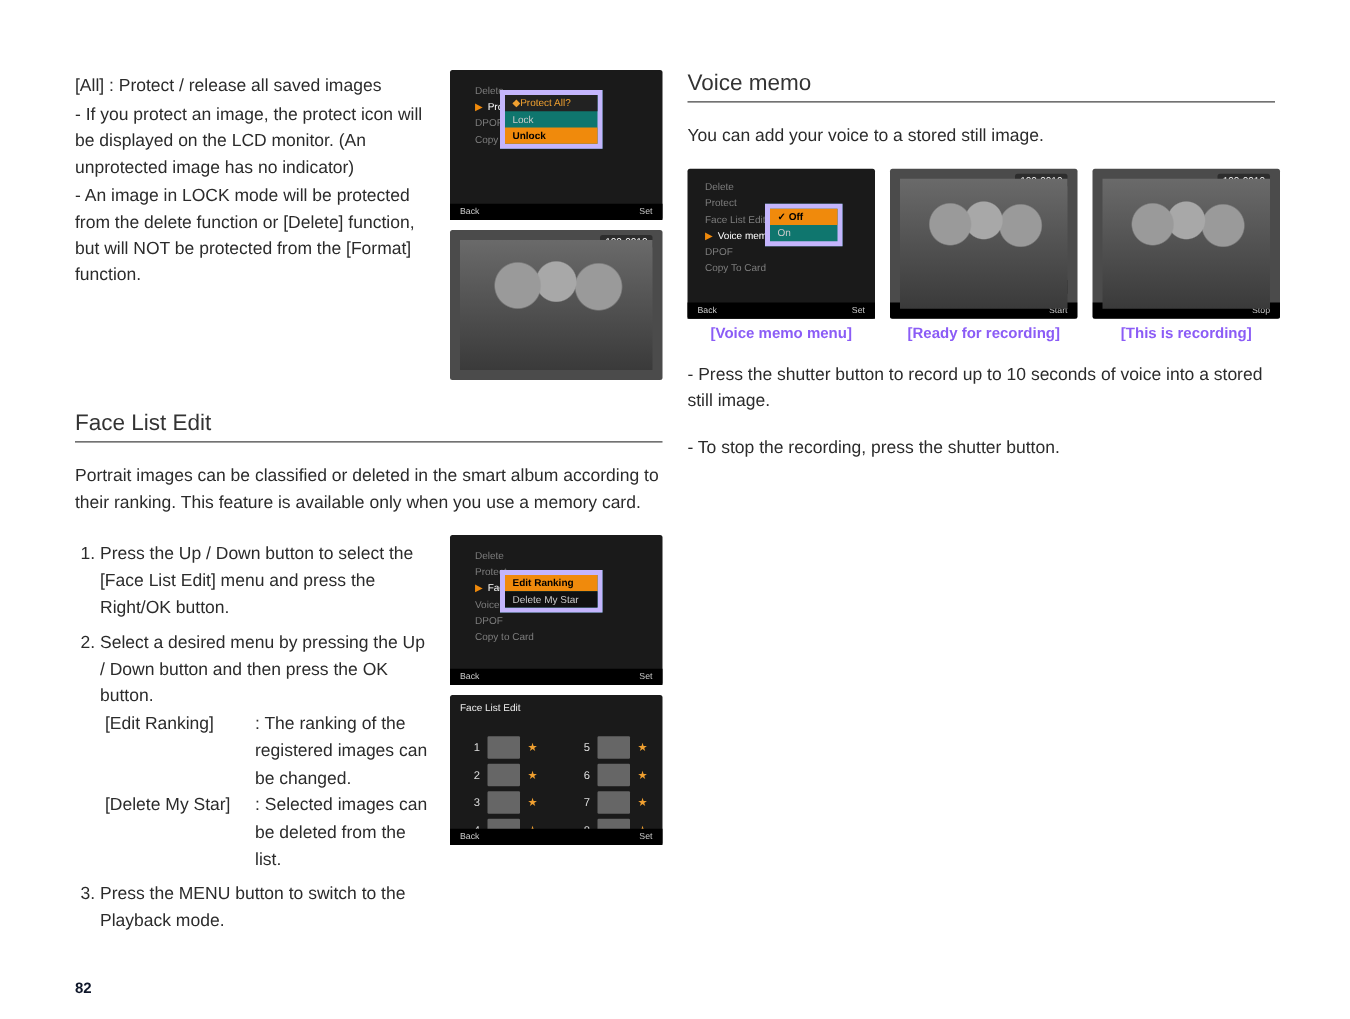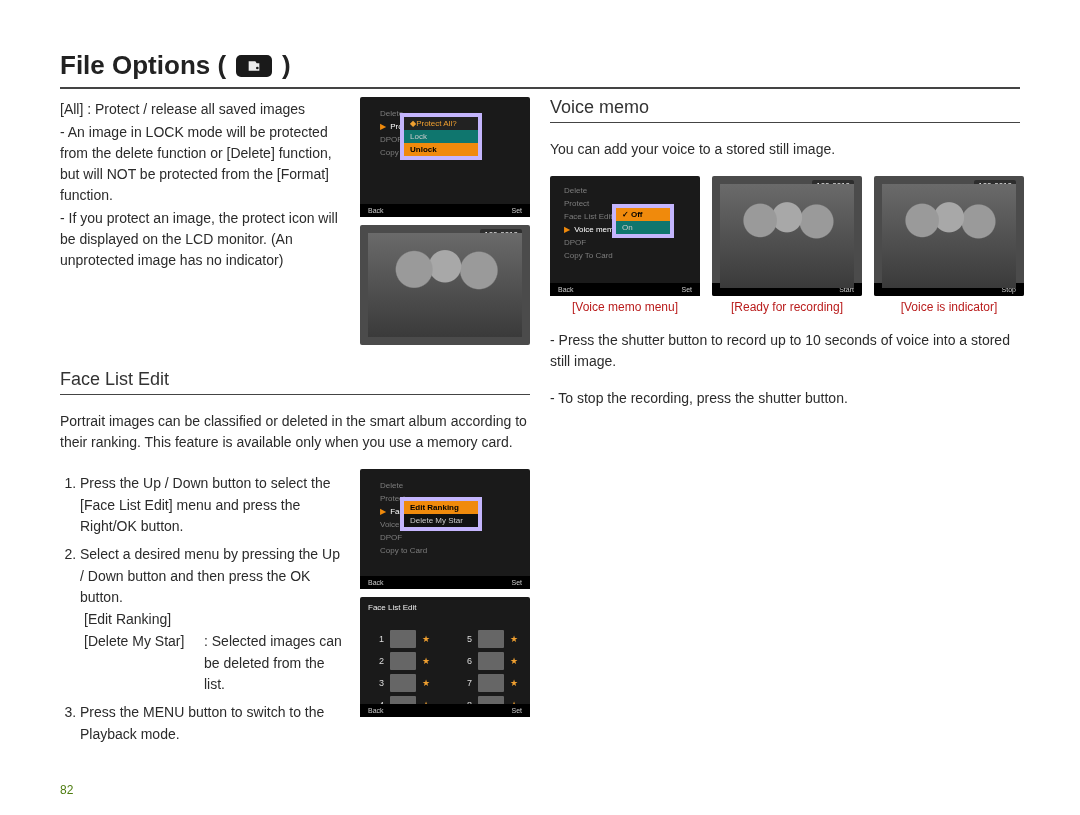--- a/index.html
+++ b/index.html
@@ -51,58 +51,46 @@
     background:radial-gradient(circle at 30% 35%,#9a9a9a 0 14%,transparent 15%),
                radial-gradient(circle at 50% 32%,#a8a8a8 0 15%,transparent 16%),
                radial-gradient(circle at 72% 36%,#9a9a9a 0 14%,transparent 15%),
                linear-gradient(#6a6a6a,#3a3a3a);}
   .photo .tag{position:absolute;top:4px;right:8px;font-size:8px;color:#fff;
     background:rgba(0,0,0,.4);padding:1px 4px;border-radius:2px;}
   .photo .rec{position:absolute;bottom:20px;right:8px;font-size:8px;color:#fff;
     background:rgba(0,0,0,.5);padding:1px 4px;}
   .thumb-row{display:flex;gap:12px;margin-top:10px;justify-content:flex-start;}
   .thumb-col{display:flex;flex-direction:column;align-items:center;gap:4px;}
-  .caption{font-size:12px;color:#b91c1c;}
+  .caption{font-size:12px;color:#8b5cf6;font-weight:bold;}
   
   .facegrid{padding:18px 12px 16px 12px;display:grid;
     grid-template-columns:12px 26px 12px 14px 12px 26px 12px;gap:4px 6px;
     align-items:center;justify-content:start;font-size:9px;color:#ddd;}
   .facegrid .n{text-align:right;}
   .facegrid .t{width:26px;height:18px;background:#666;border-radius:1px;}
   .facegrid .s{color:#f0a030;}
   .page-num{position:absolute;bottom:18px;left:60px;font-size:12px;
-    font-weight:400;color:#4d7c0f;}
+    font-weight:700;color:#0f172a;}
 </style>
 </head>
 <body>
 
 <div class="page">
 
-  <h1 class="page-title">
-    <span>File Options (</span>
-    <span class="title-icon-wrap">
-      <span class="title-icon">
-        <svg viewBox="0 0 24 24">
-            <path d="M4 5h10l2 3h4v11H4z"></path>
-            <circle cx="17" cy="15" r="2" fill="#1a1a1a"></circle>
-          </svg>
-      </span>
-    </span>
-    <span> )</span>
-  </h1>
 
   <div class="columns">
 
     <div class="col">
 
       <div class="block">
         <div class="text">
           <div class="sub-item">[All] : Protect / release all saved images</div>
+          <div class="sub-item">- If you protect an image, the protect icon will be displayed on the LCD monitor. (An unprotected image has no indicator)</div>
           <div class="sub-item">- An image in LOCK mode will be protected from the delete function or [Delete] function, but will NOT be protected from the [Format] function.</div>
-          <div class="sub-item">- If you protect an image, the protect icon will be displayed on the LCD monitor. (An unprotected image has no indicator)</div>
         </div>
         <div class="lcd-stack">
           <div class="lcd sm">
             <div class="menu-list">
               <div class="mi">Delete</div>
               <div class="mi on"><span class="dot">▶</span><span>Protect</span></div>
               <div class="mi">DPOF</div>
               <div class="mi">Copy to Card</div>
             </div>
             <div class="sub-popup">
@@ -125,20 +113,21 @@
       <p class="para">Portrait images can be classified or deleted in the smart album according to their ranking. This feature is available only when you use a memory card.</p>
 
       <div class="block">
         <div class="text">
           <ol class="ordered">
             <li>Press the Up / Down button to select the [Face List Edit] menu and press the Right/OK button.</li>
             <li>
               <span>Select a desired menu by pressing the Up / Down button and then press the OK button.</span>
               <div class="kv">
                 <span class="k">[Edit Ranking]</span>
+                <span class="v">: The ranking of the registered images can be changed.</span>
               </div>
               <div class="kv">
                 <span class="k">[Delete My Star]</span>
                 <span class="v">: Selected images can be deleted from the list.</span>
               </div>
             </li>
             <li>Press the MENU button to switch to the Playback mode.</li>
           </ol>
         </div>
         <div class="lcd-stack">
@@ -242,21 +231,21 @@
 
         <div class="thumb-col">
           <div class="lcd tiny photo">
             <span class="tag">100-0010</span>
             <span class="rec">00:00:00</span>
             <div class="lcd-footer">
               <span></span>
                 <span>Stop</span>
             </div>
           </div>
-          <div class="caption">[Voice is indicator]</div>
+          <div class="caption">[This is recording]</div>
         </div>
       </div>
 
       <p class="para" style="margin-top:16px">- Press the shutter button to record up to 10 seconds of voice into a stored still image.</p>
       <p class="para">- To stop the recording, press the shutter button.</p>
     </div>
   </div>
 
   <div class="page-num">82</div>
 </div>

